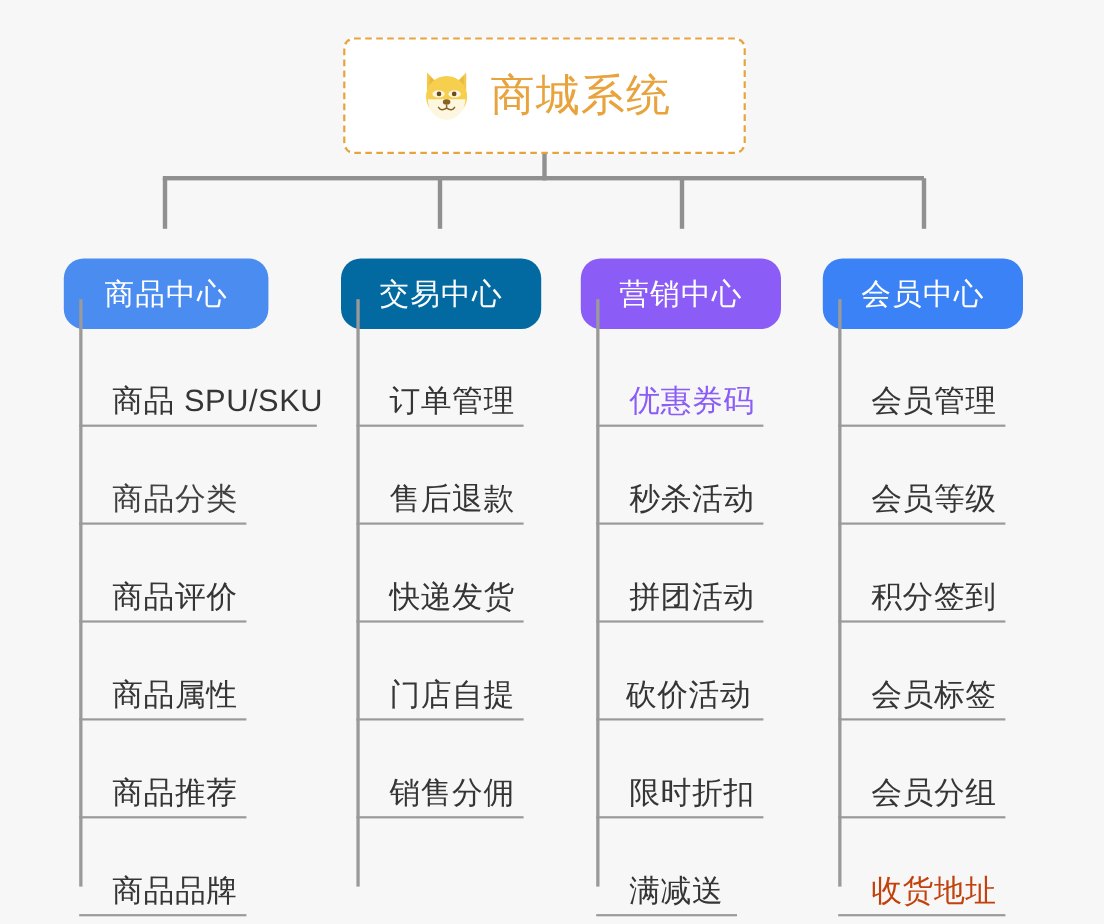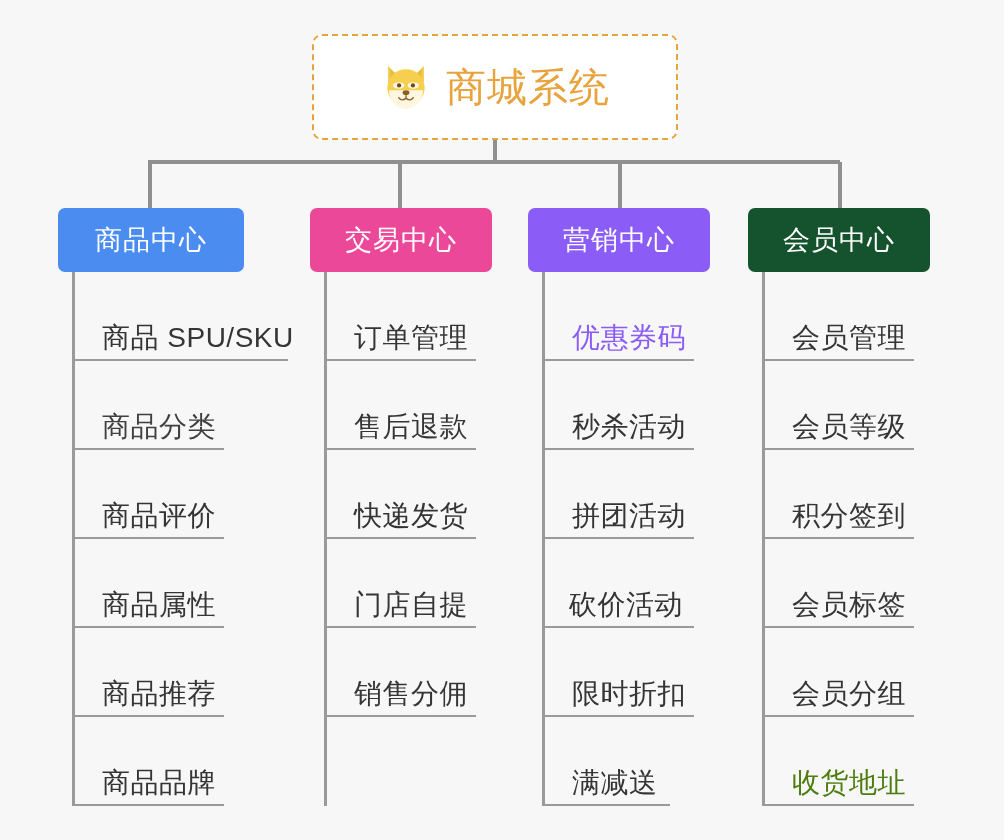--- a/index.html
+++ b/index.html
@@ -68,28 +68,29 @@
   .drop { top: 162px; height: 46px; }
 
   
   .col {
     position: absolute;
     top: 208px;
   }
 
   .cat-box {
     height: 64px;
-    border-radius: 7px;
+    border-radius: 18px;
     display: flex;
     align-items: center;
     justify-content: center;
     color: #ffffff;
     font-size: 27px;
     letter-spacing: 1px;
     white-space: nowrap;
+    margin-top: 27px;
   }
 
   
   .spine {
     position: absolute;
     left: 14px;
     top: 64px;
     width: 3px;
     background: #9a9a9a;
   }
@@ -187,21 +188,21 @@
         <span class="leaf-rule" style="width: 152px; background: rgb(154, 154, 154);"></span>
       </div>
       <div class="leaf">
         <span class="leaf-label" style="color: rgb(53, 53, 53);">商品品牌</span>
         <span class="leaf-rule" style="width: 152px; background: rgb(154, 154, 154);"></span>
       </div>
     </div>
   </div>
 
   <div class="col" id="col-1" style="left:310px; width:182px;">
-    <div class="cat-box" id="cat-1" style="background: #ec4899;">
+    <div class="cat-box" id="cat-1" style="background: #0369a1;">
       <span>交易中心</span>
     </div>
     <div class="spine" id="spine-1" style="height: 534px; background: rgb(154, 154, 154);"></div>
     <div class="leaf-list">
       <div class="leaf">
         <span class="leaf-label" style="color: rgb(53, 53, 53);">订单管理</span>
         <span class="leaf-rule" style="width: 152px; background: rgb(154, 154, 154);"></span>
       </div>
       <div class="leaf">
         <span class="leaf-label" style="color: rgb(53, 53, 53);">售后退款</span>
@@ -249,21 +250,21 @@
         <span class="leaf-rule" style="width: 152px; background: rgb(154, 154, 154);"></span>
       </div>
       <div class="leaf">
         <span class="leaf-label" style="color: rgb(53, 53, 53);">满减送</span>
         <span class="leaf-rule" style="width: 128px; background: rgb(154, 154, 154);"></span>
       </div>
     </div>
   </div>
 
   <div class="col" id="col-3" style="left:748px; width:182px;">
-    <div class="cat-box" id="cat-3" style="background: #14532d;">
+    <div class="cat-box" id="cat-3" style="background: #3b82f6;">
       <span>会员中心</span>
     </div>
     <div class="spine" id="spine-3" style="height: 534px; background: rgb(154, 154, 154);"></div>
     <div class="leaf-list">
       <div class="leaf">
         <span class="leaf-label" style="color: rgb(53, 53, 53);">会员管理</span>
         <span class="leaf-rule" style="width: 152px; background: rgb(154, 154, 154);"></span>
       </div>
       <div class="leaf">
         <span class="leaf-label" style="color: rgb(53, 53, 53);">会员等级</span>
@@ -275,19 +276,19 @@
       </div>
       <div class="leaf">
         <span class="leaf-label" style="color: rgb(53, 53, 53);">会员标签</span>
         <span class="leaf-rule" style="width: 152px; background: rgb(154, 154, 154);"></span>
       </div>
       <div class="leaf">
         <span class="leaf-label" style="color: rgb(53, 53, 53);">会员分组</span>
         <span class="leaf-rule" style="width: 152px; background: rgb(154, 154, 154);"></span>
       </div>
       <div class="leaf">
-        <span class="leaf-label" style="color: #4d7c0f;">收货地址</span>
+        <span class="leaf-label" style="color: #c2410c;">收货地址</span>
         <span class="leaf-rule" style="width: 152px; background: rgb(154, 154, 154);"></span>
       </div>
     </div>
   </div>
 
 </div>
 
 </body></html>

